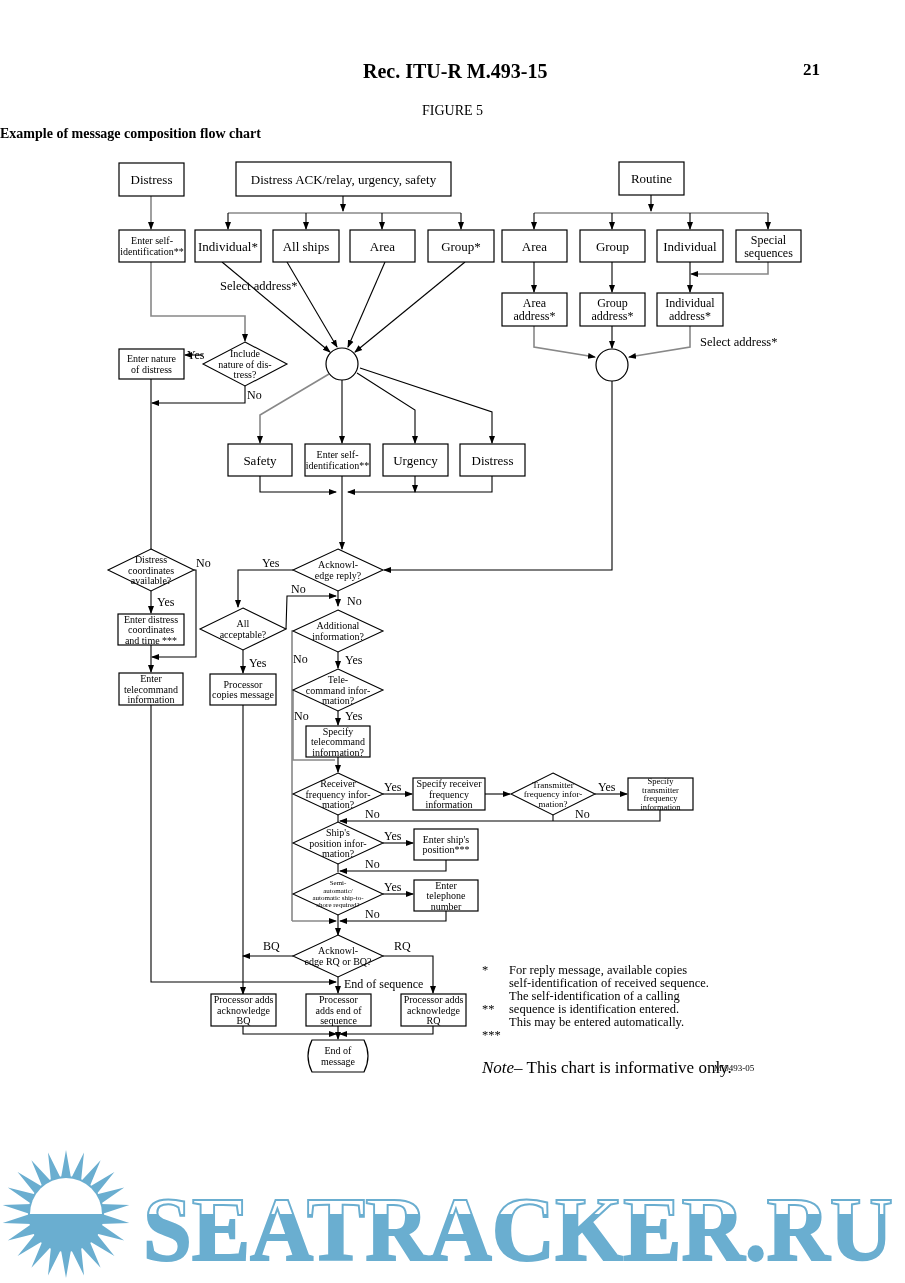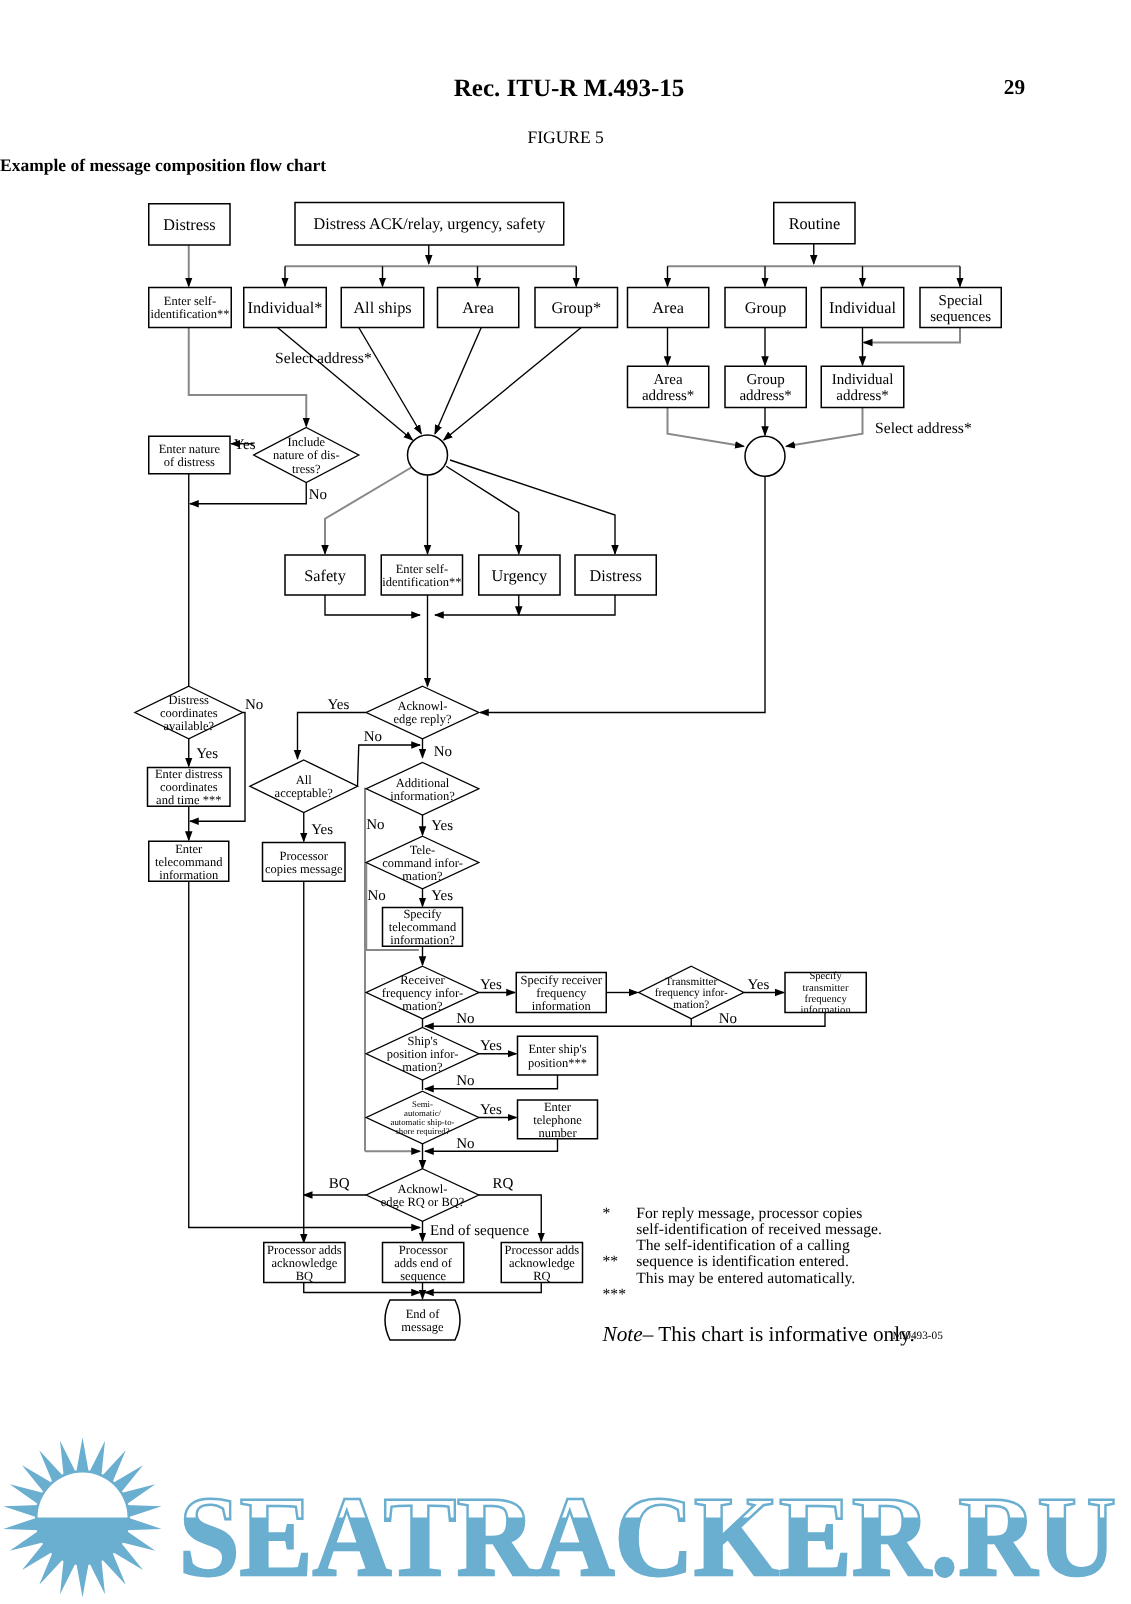--- a/index.html
+++ b/index.html
@@ -16,21 +16,21 @@
   .notes .mark { position: absolute; left: 0; top: 0; }
   .note-line { position: absolute; left: 482px; top: 1058px; font-size: 17px; }
   .note-line i { font-style: italic; }
   .fig-code { position: absolute; left: 714px; top: 1063px; font-size: 9px; }
   .logo { position: absolute; left: 0; top: 1148px; width: 905px; height: 130px; }
 </style>
 </head>
 <body>
 
 <div class="hdr-title">Rec.  ITU-R  M.493-15</div>
-<div class="hdr-page">29</div>
+<div class="hdr-page">21</div>
 <div class="fig-num">FIGURE 5</div>
 <div class="fig-title">Example of message composition flow chart</div>
 
 <svg id="flow" width="905" height="1140">
   <defs>
     <marker id="arr" markerWidth="8" markerHeight="8" refX="7" refY="4" orient="auto" markerUnits="userSpaceOnUse">
       <path d="M0,1 L8,4 L0,7 z" fill="#000"></path>
     </marker>
   </defs>
   <g id="edges">
@@ -306,22 +306,22 @@
       <text x="365" y="918" font-size="12">No</text>
       <text x="263" y="950" font-size="12">BQ</text>
       <text x="394" y="950" font-size="12">RQ</text>
       <text x="344" y="988" font-size="12">End of sequence</text>
     </g>
 </svg>
 
 <div class="notes">
   <div class="row">
     <span class="mark">*</span>
-    <div>For reply message, processor copies</div>
-    <div>self-identification of received message.</div>
+    <div>For reply message, available copies</div>
+    <div>self-identification of received sequence.</div>
   </div>
   <div class="row">
     <span class="mark" style="top:13px">**</span>
     <div>The self-identification of a calling</div>
     <div>sequence is identification entered.</div>
   </div>
   <div class="row">
     <span class="mark" style="top:13px">***</span>
     <div>This may be entered automatically.</div>
   </div>

